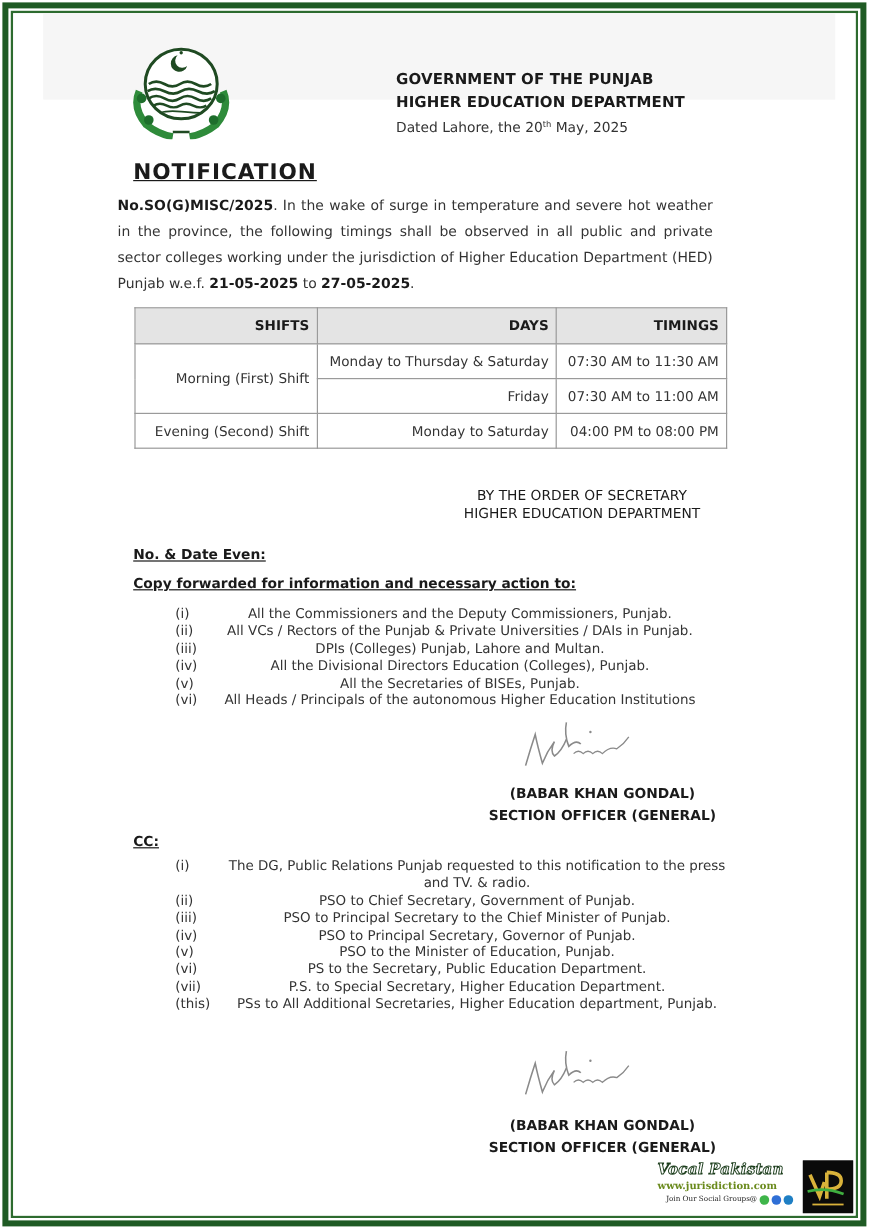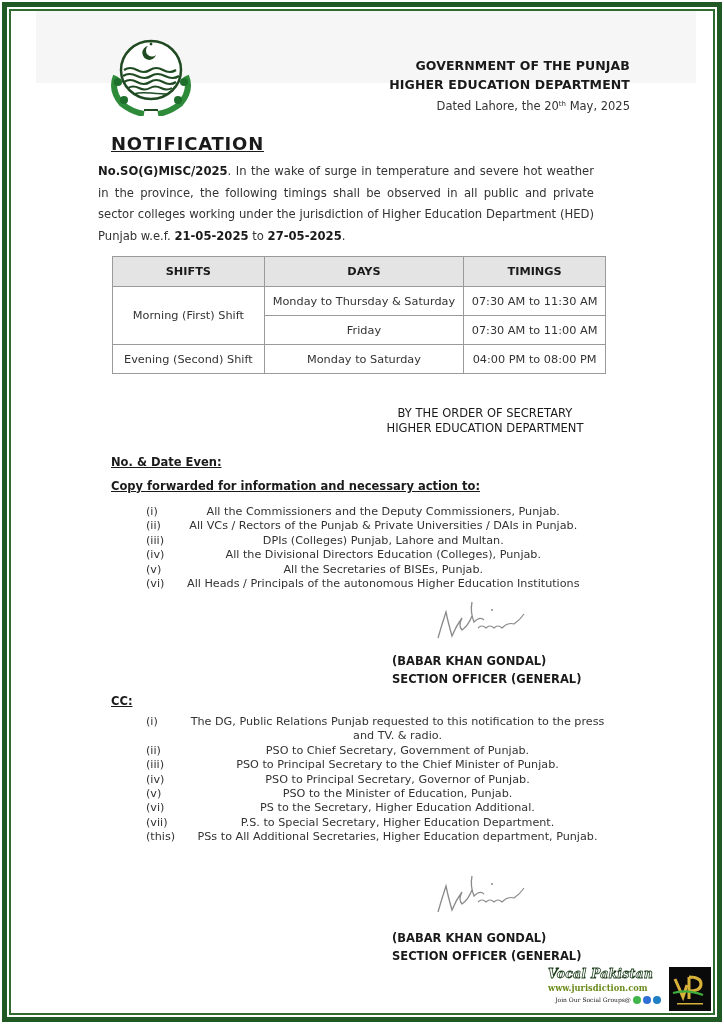--- a/index.html
+++ b/index.html
@@ -20,21 +20,21 @@
     }
     .scan-band {
       position: absolute; left: 25px; top: 0; width: 660px; height: 72px; background: #f6f6f6;
     }
 
     .logo {
       position: absolute; left: 104px; top: 36px; width: 94px; height: 80px;
     }
 
     .header {
-      position: absolute; left: 330px; top: 56px; width: 300px; text-align: right;
+      position: absolute; left: 330px; top: 56px; width: 300px; text-align: left;
     }
     .header .h1, .header .h2 {
       font-weight: bold; font-size: 12.5px; letter-spacing: 0.1px; line-height: 19px; color: #1a1a1a;
     }
     .header .date { font-size: 11.5px; line-height: 20px; color: #333; }
     .header .date sup { font-size: 7px; vertical-align: 4px; }
 
     .title {
       position: absolute; left: 111px; top: 133px;
       font-size: 18px; font-weight: bold; text-decoration: underline; letter-spacing: 0.8px;
@@ -44,21 +44,21 @@
       position: absolute; left: 98px; top: 161px; width: 496px;
       font-size: 11.6px; line-height: 21.5px; text-align: justify; color: #333;
     }
     .body-para b { color: #1a1a1a; }
 
     table.timings {
       position: absolute; left: 112px; top: 256px; width: 494px;
       border-collapse: collapse; font-size: 11.3px; color: #333;
     }
     table.timings th, table.timings td {
-      border: 1px solid #9a9a9a; padding: 0 6px; text-align: center; height: 29px;
+      border: 1px solid #9a9a9a; padding: 0 6px; text-align: right; height: 29px;
     }
     table.timings th { background: #e4e4e4; font-weight: bold; color: #1a1a1a; height: 30px; }
     table.timings col.c1 { width: 152px; }
     table.timings col.c2 { width: 200px; }
     table.timings col.c3 { width: 142px; }
 
     .order {
       position: absolute; left: 362px; top: 406px; width: 246px; text-align: right;
       font-weight: normal; font-size: 11.5px; line-height: 15px;
     }
@@ -72,21 +72,21 @@
       position: absolute; left: 146px; list-style: none; font-size: 11.2px; line-height: 14.4px; color: #333;
     }
     ol.list li { display: flex; }
     ol.list li .num { width: 41px; flex: none; }
     ol.list li .txt { flex: 1; text-align: center; }
 
     .sig {
       position: absolute; width: 110px; height: 48px;
     }
     .signer {
-      position: absolute; left: 392px; width: 220px; 
+      position: absolute; left: 392px; width: 220px; text-align: center;
       font-weight: bold; font-size: 11.5px; line-height: 18px;
     }
 
     .cc-list { width: 462px; }
     .cc-list li .txt { text-align: justify; }
 
     .watermark {
       position: absolute; left: 548px; top: 966px; width: 120px; height: 48px; 
     }
     .wm-brand { font-family: "DejaVu Serif", serif; font-style: italic; font-weight: bold; font-size: 12.5px; color: #ffffff;
@@ -231,21 +231,21 @@
   <li>
       <span class="num">(iv)</span>
       <span class="txt">PSO to Principal Secretary, Governor of Punjab.</span>
     </li>
   <li>
       <span class="num">(v)</span>
       <span class="txt">PSO to the Minister of Education, Punjab.</span>
     </li>
   <li>
       <span class="num">(vi)</span>
-      <span class="txt">PS to the Secretary, Higher Education Additional.</span>
+      <span class="txt">PS to the Secretary, Public Education Department.</span>
     </li>
   <li>
       <span class="num">(vii)</span>
       <span class="txt">P.S. to Special Secretary, Higher Education Department.</span>
     </li>
   <li>
       <span class="num">(this)</span>
       <span class="txt">PSs to All Additional Secretaries, Higher Education department, Punjab.</span>
     </li>
 </ol>

